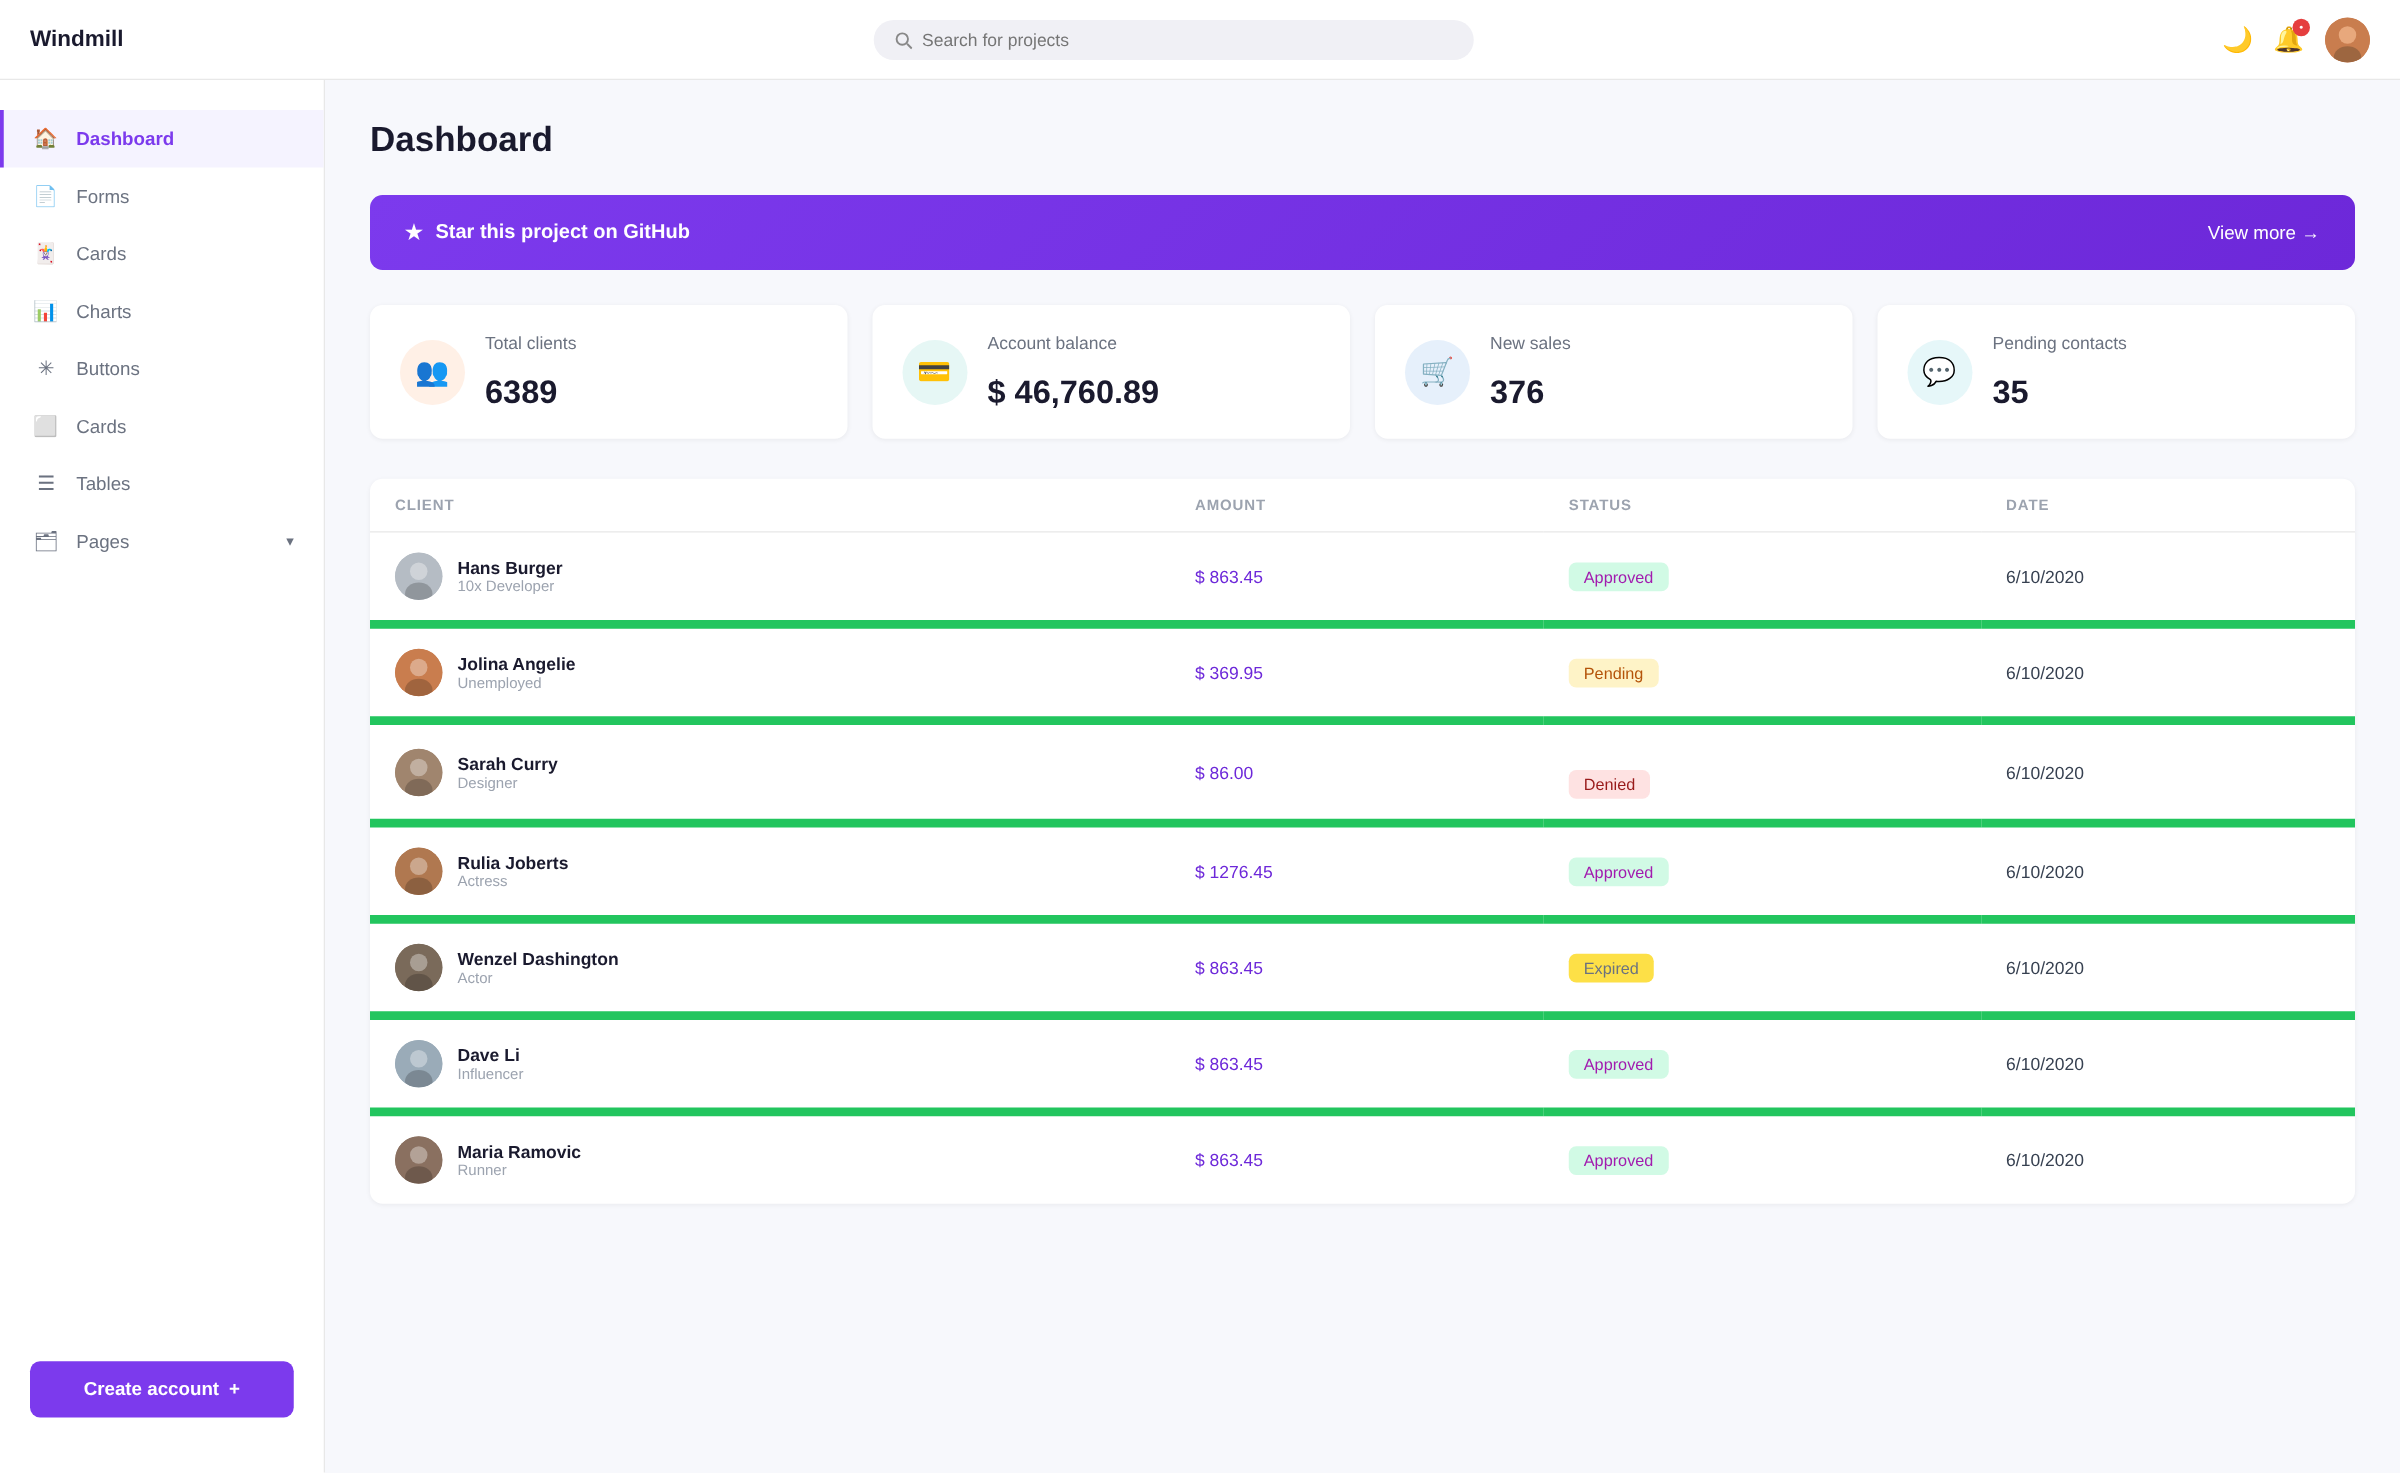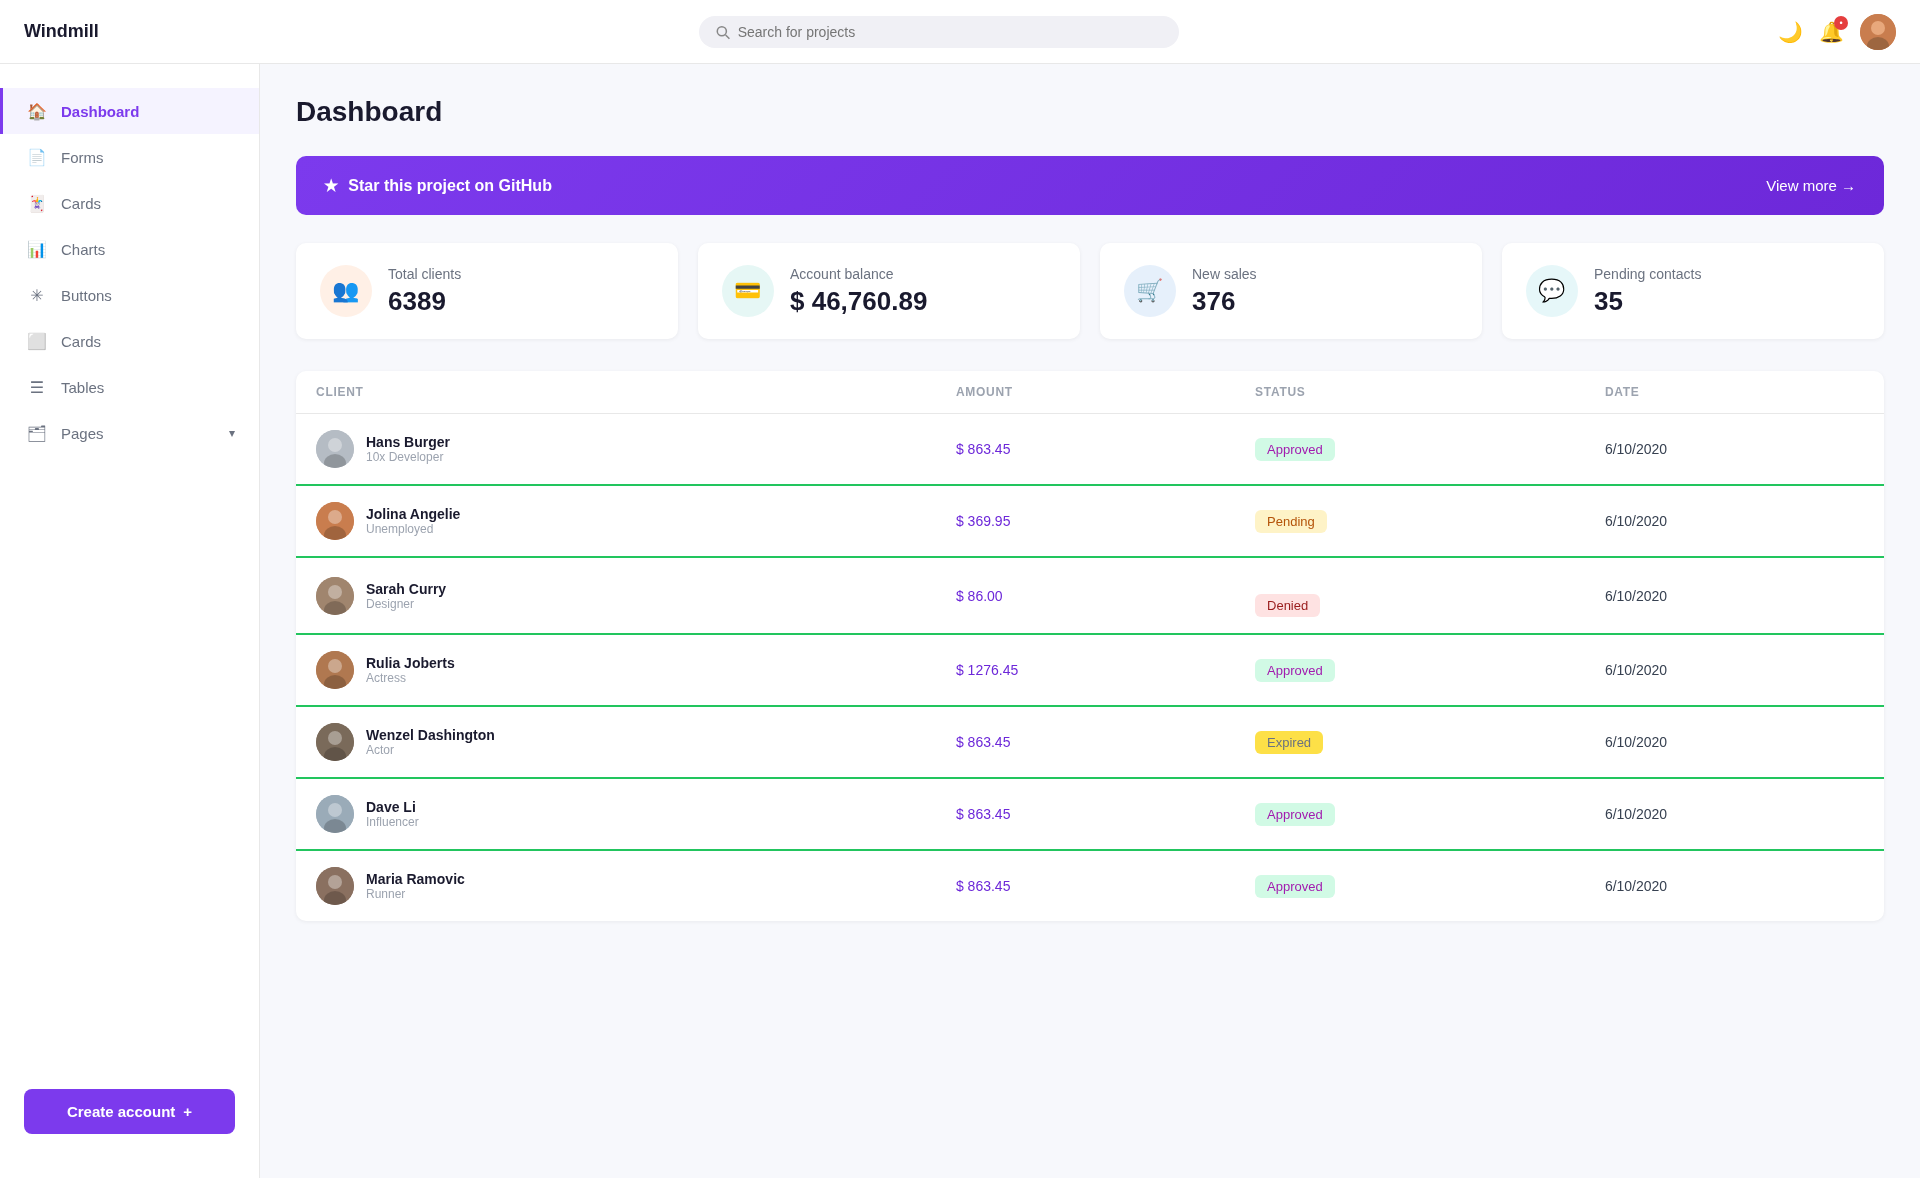--- a/index.html
+++ b/index.html
@@ -80,32 +80,32 @@
       box-shadow: 0 1px 4px rgba(0,0,0,0.06);
     }
     .stat-icon {
       width: 52px; height: 52px; border-radius: 50%;
       display: flex; align-items: center; justify-content: center; font-size: 22px; flex-shrink: 0;
     }
     .stat-icon.orange { background: #fff0e6; }
     .stat-icon.teal { background: #e6f7f5; }
     .stat-icon.blue { background: #e6f0fb; }
     .stat-icon.cyan { background: #e6f7f9; }
-    .stat-label { font-size: 14px; color: #6b7280; margin-bottom: 4px; }
+    .stat-label { font-size: 14px; color: #6b7280; margin-bottom: 16px; }
     .stat-value { font-size: 26px; font-weight: 700; color: #1a1a2e; }
 
     
     .table-card { background: #fff; border-radius: 10px; box-shadow: 0 1px 4px rgba(0,0,0,0.06); overflow: hidden; }
     .data-table { width: 100%; border-collapse: collapse; }
     .data-table thead tr { border-bottom: 1px solid #e8e8e8; }
     .data-table th {
       padding: 14px 20px; text-align: left; font-size: 12px; font-weight: 700;
       color: #9ca3af; text-transform: uppercase; letter-spacing: 0.06em;
     }
-    .data-table td { padding: 16px 20px; border-bottom: 2px solid #22c55e; }
+    .data-table td { padding: 16px 20px; border-bottom: 7px solid #22c55e; }
     .data-table tr:last-child td { border-bottom: none; }
     .client-cell { display: flex; align-items: center; gap: 12px; }
     .client-avatar {
       width: 38px; height: 38px; border-radius: 50%; flex-shrink: 0;
       background: #d1d5db; display: flex; align-items: center; justify-content: center; overflow: hidden;
     }
     .client-avatar svg { width: 38px; height: 38px; }
     .client-name { font-size: 14px; font-weight: 600; color: #1a1a2e; }
     .client-role { font-size: 12px; color: #9ca3af; }
     .amount-cell { font-size: 14px; color: #6d28d9; }

